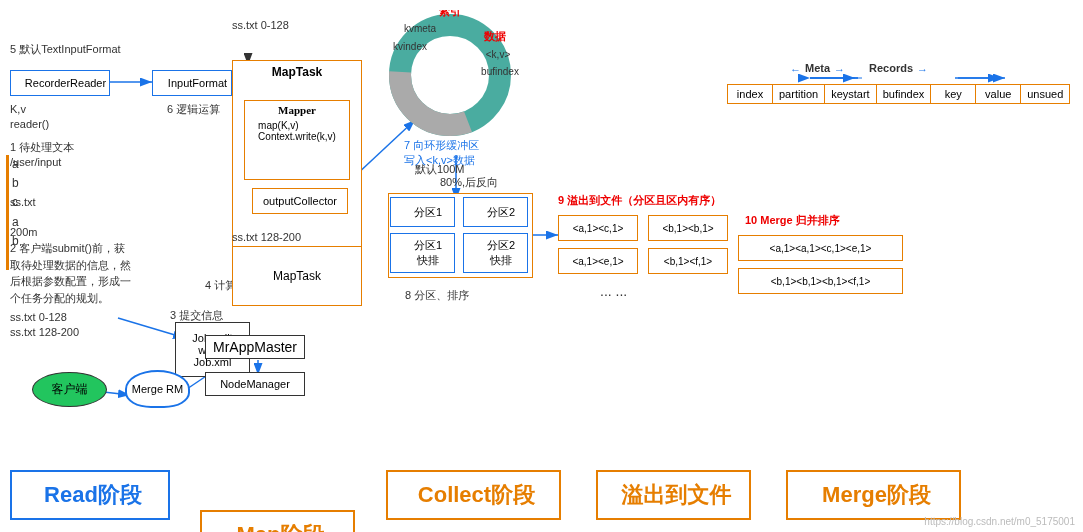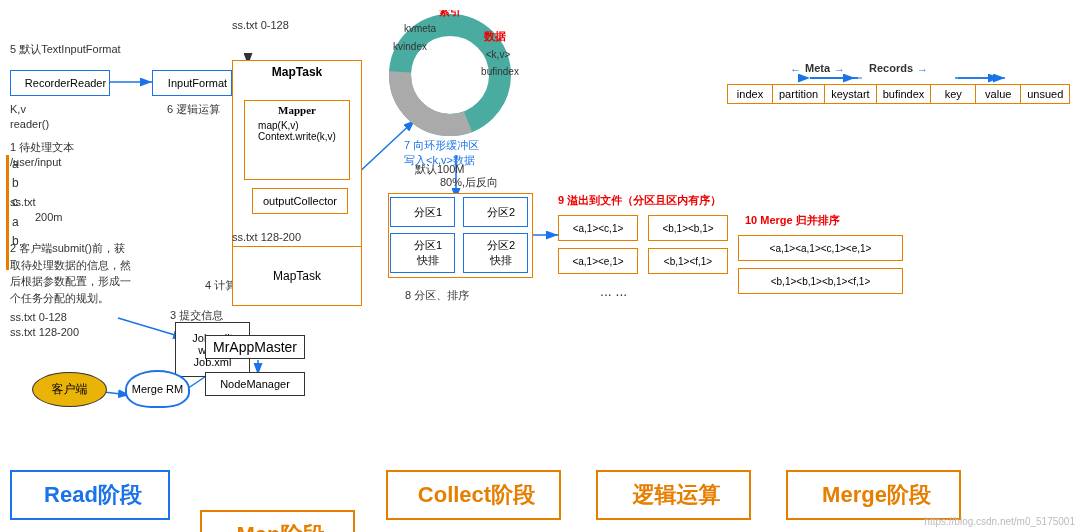--- a/index.html
+++ b/index.html
@@ -165,39 +165,39 @@
 
   <div class="label" style="left:10px; top:102px; white-space:pre-line;">K,v
 reader()</div>
 
   <div class="label" style="left:155px; top:102px;margin-left:12px;">6 逻辑运算</div>
 
   <div class="label" style="left:10px; top:140px; white-space:pre-line;">1 待处理文本
 /user/input</div>
 
   <div class="label" style="left:10px; top:195px;">ss.txt</div>
-  <div class="label" style="left:10px; top:210px;padding-left:25px;">200m</div>
+  <div class="label" style="left:10px; top:225px;">200m</div>
 
   <div class="label" style="left:10px; top:240px; width:165px; line-height:1.5; white-space:pre-line;">2 客户端submit()前，获
 取待处理数据的信息，然
 后根据参数配置，形成一
 个任务分配的规划。</div>
 
   <div class="label" style="left:10px; top:310px; white-space:pre-line;">ss.txt 0-128
 ss.txt 128-200</div>
 
   <div class="label" style="left:170px; top:308px;">3 提交信息</div>
 
   <div class="box box-black" style="left:175px; top:322px; width:75px; height:55px; font-size:11px; white-space:pre-line; flex-direction:column;">
     <span>Job.split
 wc.jar
 Job.xml</span>
   </div>
 
-  <div style="position:absolute; left:32px; top:372px; width:75px; height:35px; border:1.5px solid #333; border-radius:50%; display:flex; align-items:center; justify-content:center; background:#eab308; font-size:12px;">
+  <div style="position:absolute; left:32px; top:372px; width:75px; height:35px; border:1.5px solid #333; border-radius:50%; display:flex; align-items:center; justify-content:center; background:#22c55e; font-size:12px;">
     <span>客户端</span>
   </div>
 
   <div style="position:absolute; left:125px; top:370px; width:65px; height:38px; border:2px solid #1a73e8; border-radius:50% 50% 40% 40%; display:flex; align-items:center; justify-content:center; background:#fff; font-size:11px; text-align:center;">
     <span>Merge
 RM</span>
   </div>
 
   <div class="label" style="left:205px; top:278px;">4 计算出MapTask数量</div>
 
@@ -311,21 +311,21 @@
   <div class="stage-box stage-blue" style="left:10px; top:470px; width:160px; font-size:22px;">
     <span>Read阶段</span>
   </div>
   <div class="stage-box stage-orange" style="left:200px; top:470px; width:155px; font-size:22px;margin-top:40px;">
     <span>Map阶段</span>
   </div>
   <div class="stage-box stage-orange" style="left:386px; top:470px; width:175px; font-size:22px;">
     <span>Collect阶段</span>
   </div>
   <div class="stage-box stage-blue" style="left:596px; top:470px; width:155px; font-size:22px; border-color:#e67e00; color:#e67e00;">
-    <span>逻辑运算</span>
+    <span>溢出到文件</span>
   </div>
   <div class="stage-box stage-orange" style="left:786px; top:470px; width:175px; font-size:22px;">
     <span>Merge阶段</span>
   </div>
 
   <div style="position:absolute; bottom:5px; right:8px; font-size:10px; color:#bbb;">
     https://blog.csdn.net/m0_5175001
   </div>
 
   <div style="position:absolute; left:6px; top:155px; border-left:3px solid #e67e00; padding-left:3px; font-size:12px; line-height:1.6; color:#333;">

